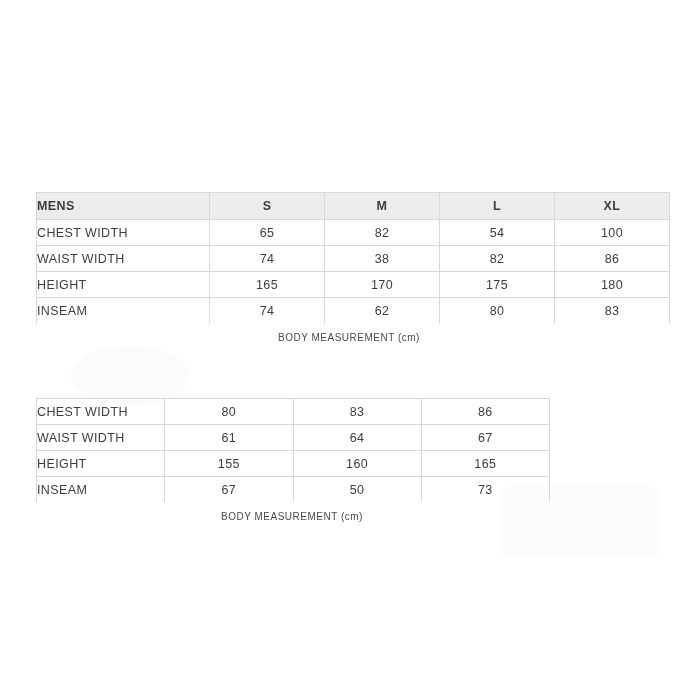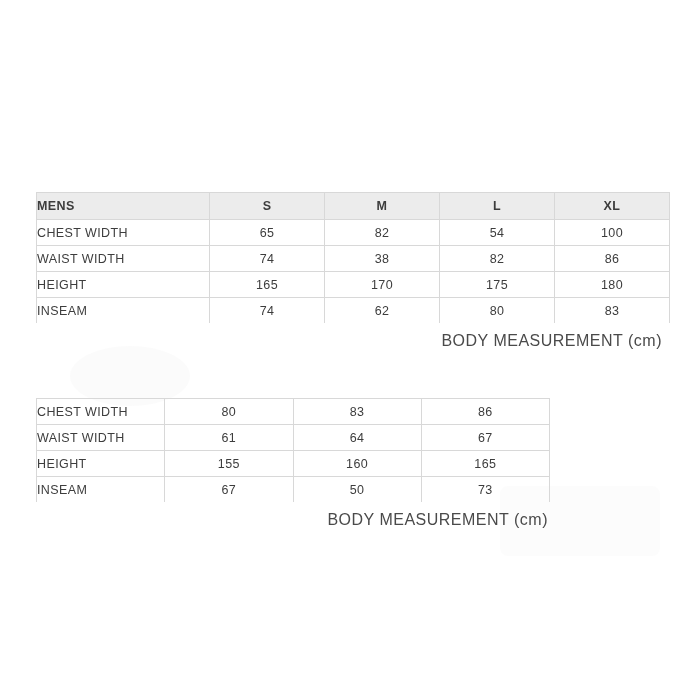--- a/index.html
+++ b/index.html
@@ -70,22 +70,22 @@
 
   td.last-col {
     border-right: none;
   }
 
   table.size-table tr:last-child td {
     border-bottom: none;
   }
 
   .caption {
-    text-align: right;
-    font-size: 16px;
+    text-align: center;
+    font-size: 10px;
     letter-spacing: 0.5px;
     color: #4a4a4a;
     margin-top: 9px;
     padding-right: 2px;
   }
 
   
   .bg-mark {
     position: absolute;
     background: #fafafa;

